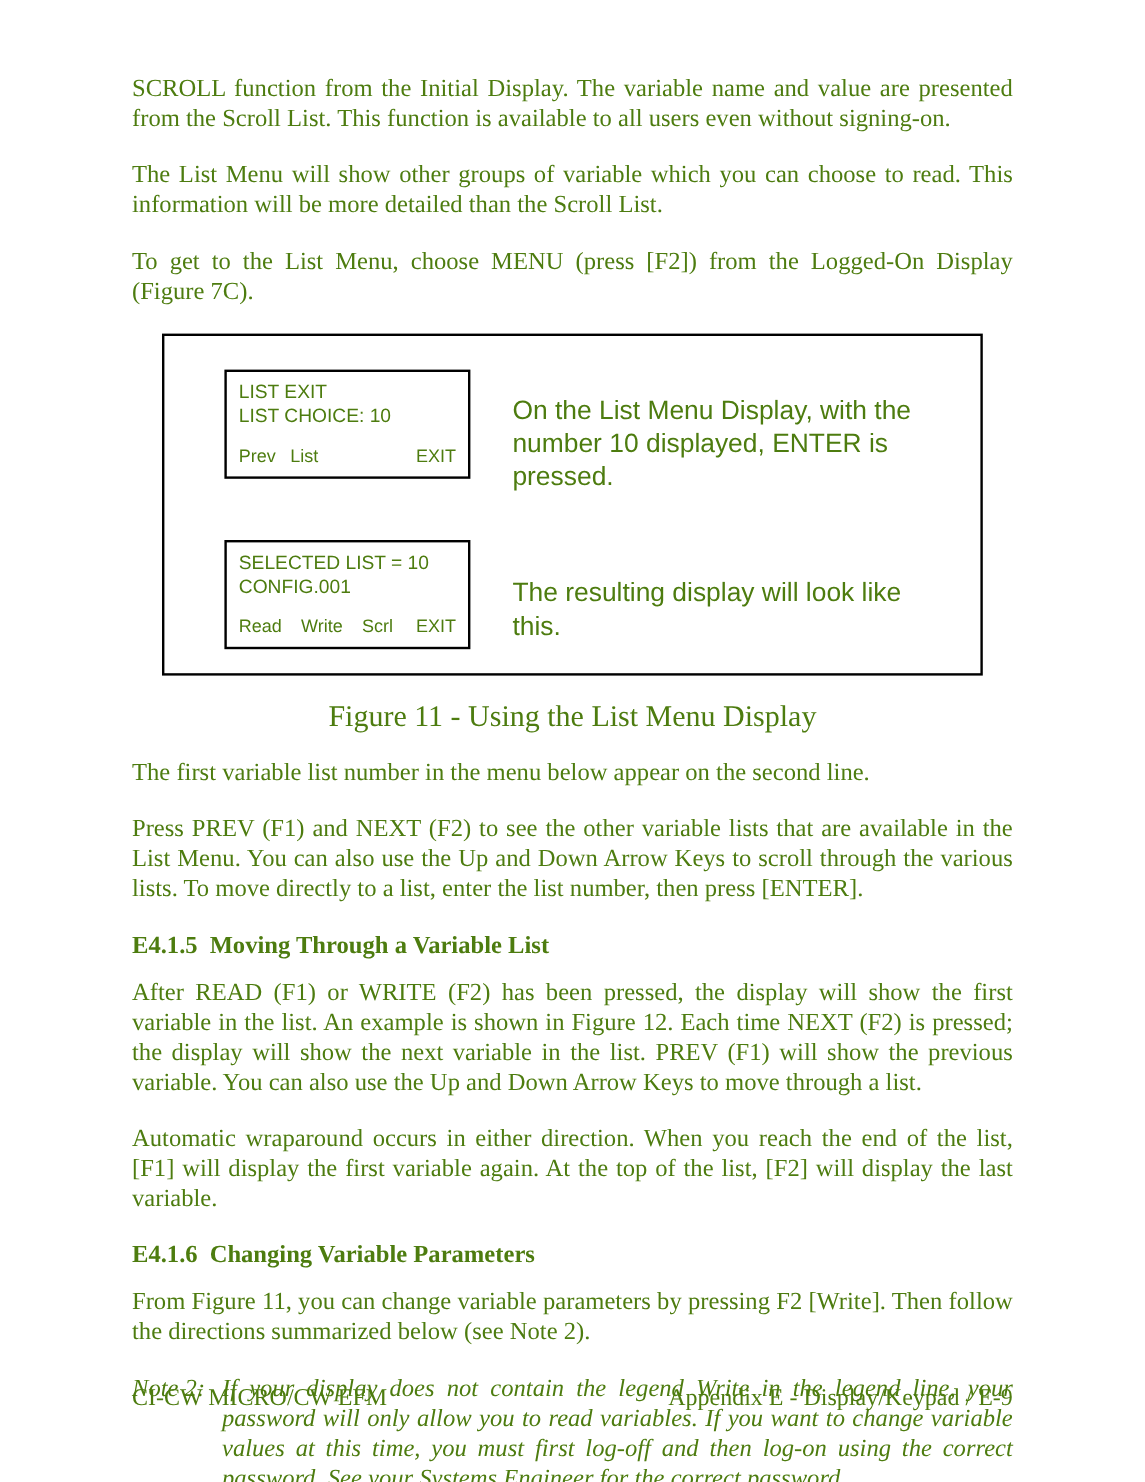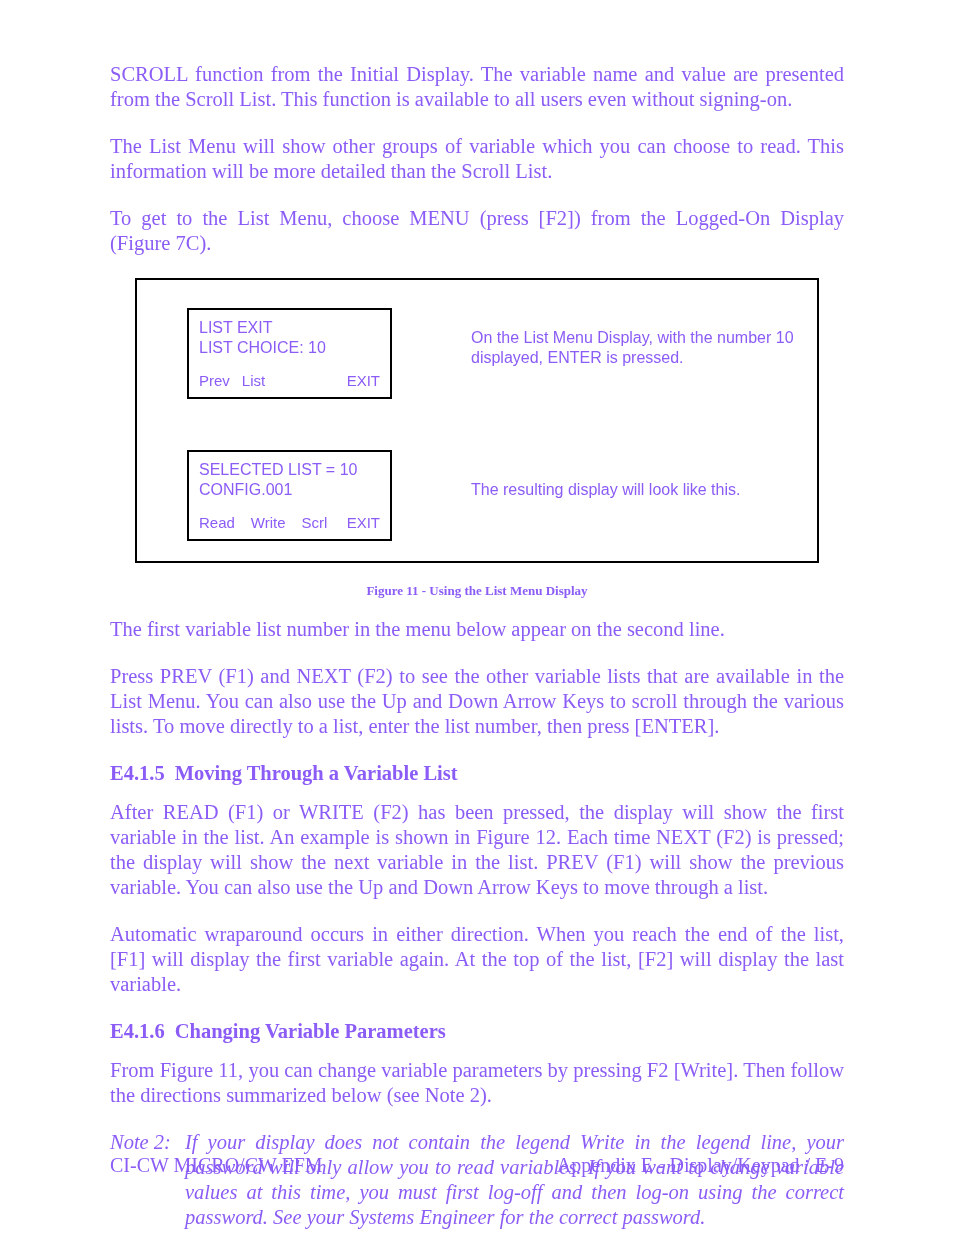--- a/index.html
+++ b/index.html
@@ -10,21 +10,21 @@
     font-family: "Times New Roman", "Liberation Serif", serif;
   }
   .page {
     width: 954px;
     height: 1235px;
     position: relative;
     box-sizing: border-box;
     padding: 62px 110px 0 110px;
     font-size: 20.5px;
     line-height: 1.22;
-    color: #8b5cf6;
+    color: #4d7c0f;
   }
   .para { margin: 0 0 22px 0; text-align: justify; }
   .figbox {
     border: 2px solid #000;
     margin: 10px 25px 20px 25px;
     height: 285px;
     position: relative;
     box-sizing: border-box;
   }
   .lcd {
@@ -41,29 +41,28 @@
     display: flex;
     justify-content: space-between;
     margin-top: 14px;
     font-size: 15px;
     text-align: right;
   }
   .lcd .row2 .left { display: flex; gap: 12px; }
   .annot {
     position: absolute;
     font-family: Arial, "Liberation Sans", Helvetica, sans-serif;
-    font-size: 16px;
+    font-size: 22px;
     line-height: 1.25;
     width: 360px;
-    margin-left: 44px;
   }
   .caption {
     text-align: center;
-    font-weight: bold;
-    font-size: 13px;
+    font-weight: normal;
+    font-size: 25px;
     margin: 14px 0 18px 0;
   }
   .hd {
     font-weight: bold;
     font-size: 20.5px;
     margin: 16px 0 14px 0;
   }
   .secno { margin-right: 10px; }
   .note-block {
     display: flex;

